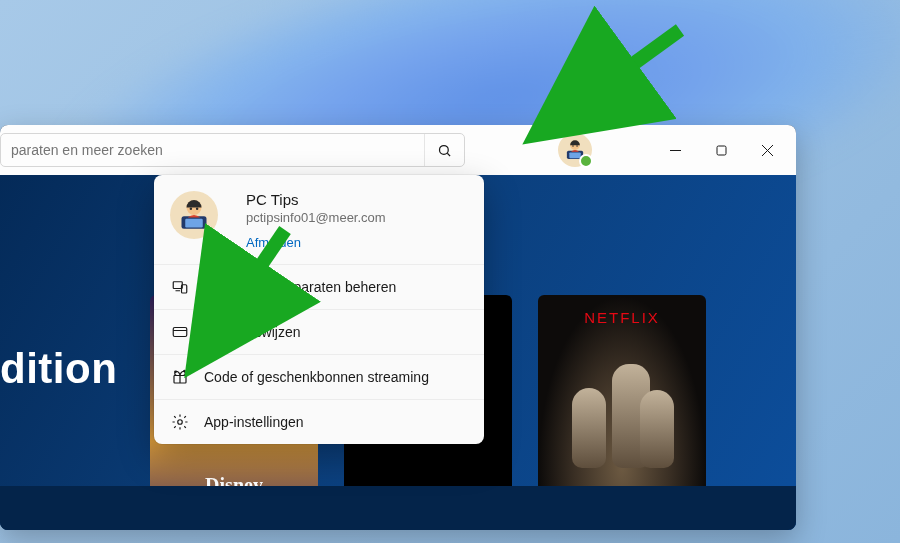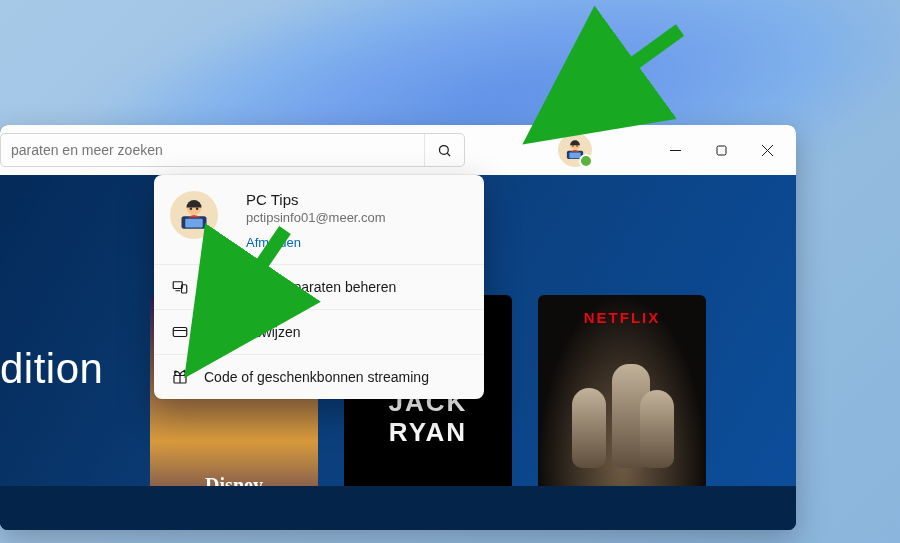--- a/index.html
+++ b/index.html
@@ -92,21 +92,21 @@
     color: #1a1a1a;
     cursor: pointer;
   }
   .content-area{
     position:relative; width:100%; height:calc(100% - 50px);
     background: linear-gradient(120deg,#042a58,#0b3d78 40%,#0c4e9c);
     overflow:hidden;
   }
   .hero-text{
     position:absolute; left:0; top:170px;
-    color:#fff; font-size:42px; font-weight:400;
+    color:#fff; font-size:42px; font-weight:700;
     letter-spacing:.5px;
   }
   .card-row{
     position:absolute; left:150px; top:120px;
     display:flex; gap:26px;
   }
   .card{
     width:168px; height:244px;
     border-radius:6px;
     background:#111;
@@ -118,21 +118,21 @@
     color:#fff;
   }
   .card.disney{ background:linear-gradient(180deg,#2e1f5e,#d99b3c 60%,#2e1f5e);}
   .card.jack{ background:#000; justify-content:center; gap:4px;}
   .card.jack span{font-weight:900; font-size:26px; letter-spacing:2px; line-height:1;}
   .card.netflix{
     background:
       radial-gradient(ellipse at 50% 70%, #6d5a42 0%, #3a2f24 40%, #0d0b0a 70%);
     justify-content:space-between;
   }
-  .nf-logo{ color:#e50914; font-weight:700; letter-spacing:2px; font-size:15px; margin-top:6px;}
+  .nf-logo{ color:#e50914; font-weight:400; letter-spacing:2px; font-size:15px; margin-top:6px;}
   .silhouettes{position:relative;width:100%;height:110px;}
   .silhouettes::before,
   .silhouettes::after,
   .silhouettes span{
     content:""; position:absolute; bottom:0;
     width:34px; height:90px;
     background:linear-gradient(#c2b29a,#5e4e3c);
     border-radius:17px 17px 10px 10px;
   }
   .silhouettes::before{left:26px; height:80px;}
@@ -311,20 +311,29 @@
           <rect x="4" y="10" width="16" height="10" rx="1"></rect>
           <line x1="12" y1="10" x2="12" y2="20"></line>
           <path d="M4 10h16M8 10c-2 0-3-1.5-3-3 0-1.5 1-2.5 2.5-2.5C10 4.5 12 8 12 10M16 10c2 0 3-1.5 3-3 0-1.5-1-2.5-2.5-2.5C14 4.5 12 8 12 10"></path>
           <circle cx="6" cy="5" r="1"></circle>
           <circle cx="18" cy="4" r="1"></circle>
         </svg>
     </span>
     <span>Code of geschenkbonnen streaming</span>
   </div>
 
+  <div class="dd-item">
+    <span class="ico">
+      <svg width="18" height="18" viewBox="0 0 24 24" fill="none" stroke="currentColor" stroke-width="1.6">
+          <circle cx="12" cy="12" r="3"></circle>
+          <path d="M12 2v3M12 19v3M4.2 4.2l2.1 2.1M17.7 17.7l2.1 2.1M2 12h3M19 12h3M4.2 19.8l2.1-2.1M17.7 6.3l2.1-2.1"></path>
+        </svg>
+    </span>
+    <span>App-instellingen</span>
+  </div>
 </div>
 
 <div class="arrow" style="left:530px; top:20px;">
   <svg width="170" height="120">
     <defs>
         <marker id="ah1" viewBox="0 0 10 10" refX="8" refY="5" markerWidth="10" markerHeight="10" orient="auto">
           <path d="M0 0L10 5L0 10z" fill="#18a821"></path>
         </marker>
       </defs>
     <line x1="150" y1="10" x2="15" y2="108" stroke="#18a821" stroke-width="14" marker-end="url(#ah1)"></line>

